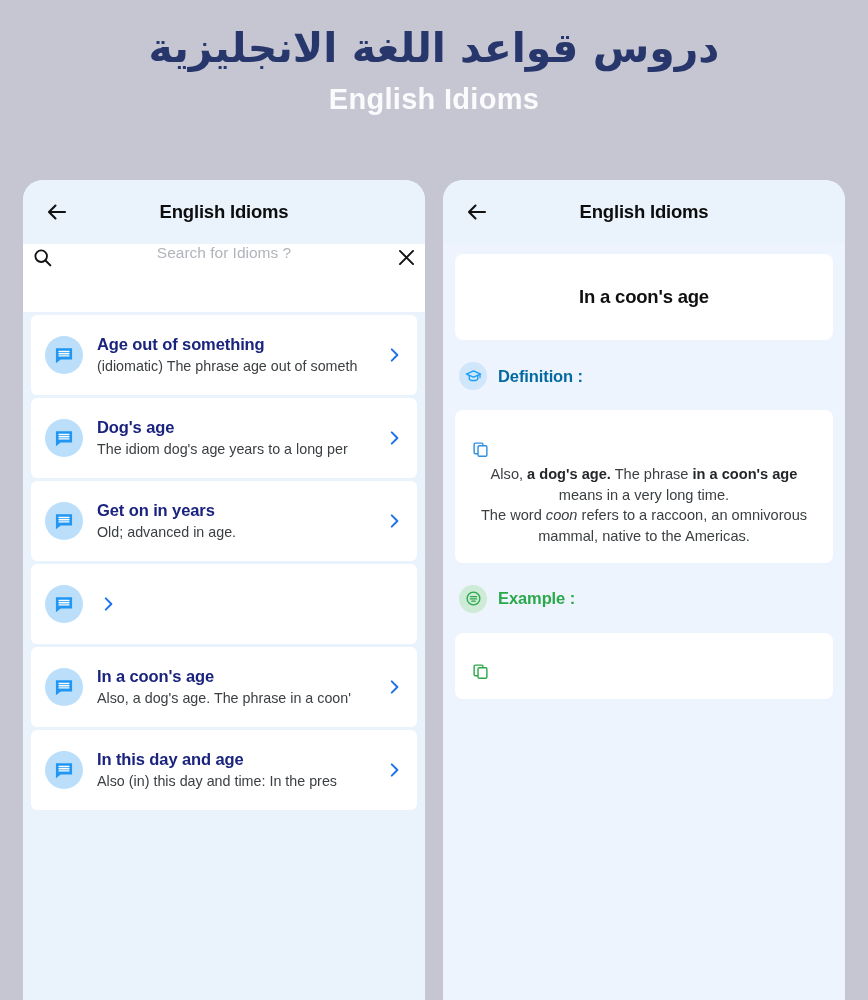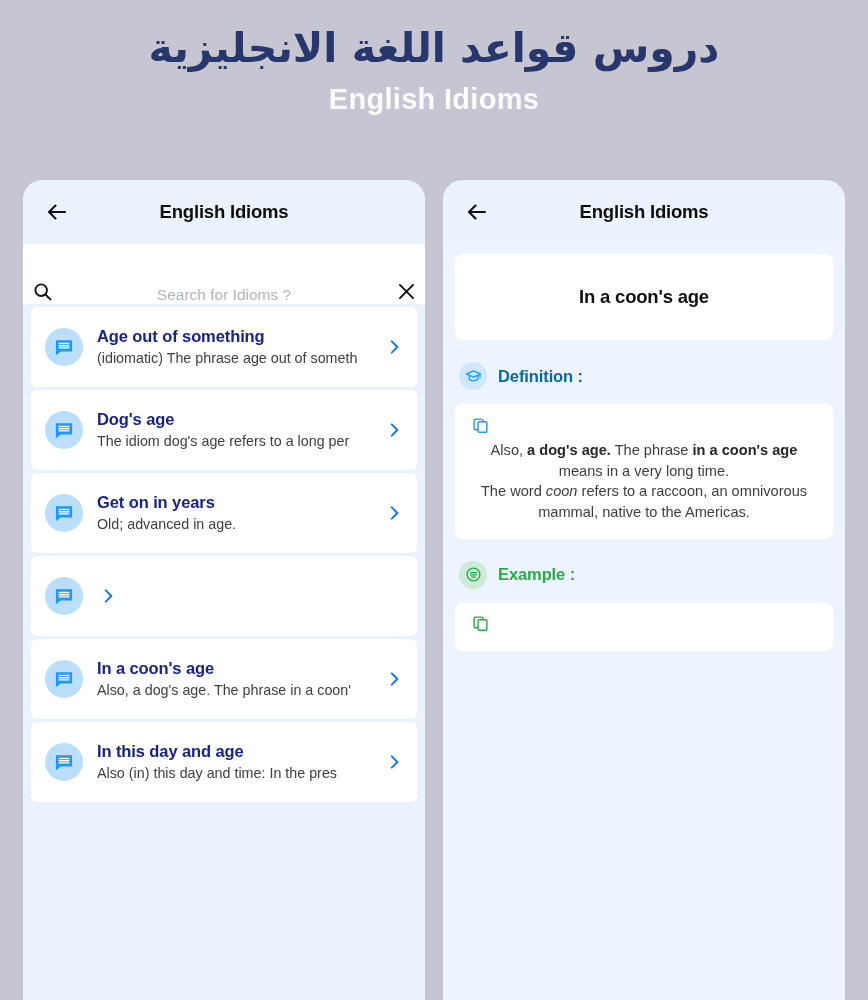--- a/index.html
+++ b/index.html
@@ -86,24 +86,24 @@
     width: 100%;
     text-align: center;
     font-size: 18.5px;
     font-weight: bold;
     color: #0d0d0d;
     letter-spacing: -0.2px;
   }
 
   
   .searchbar {
-    height: 60px;
+    height: 68px;
     background: #ffffff;
     display: flex;
-    align-items: flex-end;
+    align-items: flex-start;
     padding: 0 6px;
     position: relative;
   }
   .search-icon-wrap { width: 26px; height: 26px; display:flex; align-items:center; justify-content:center; cursor: pointer;}
   .search-input {
     flex: 1;
     border: none;
     outline: none;
     background: transparent;
     text-align: center;
@@ -207,22 +207,22 @@
     font-size: 16.5px;
     font-weight: bold;
     letter-spacing: -0.1px;
   }
   .label-def { color: #0369a1; }
   .label-ex  { color: #2ba84a; }
 
   .content-card {
     background: #ffffff;
     border-radius: 8px;
-    margin-top: 14px;
-    padding: 10px 14px 16px 14px;
+    margin-top: 20px;
+    padding: 28px 14px 16px 14px;
     position: relative;
   }
   .copy-btn {
     width: 22px; height: 22px;
     display: flex; align-items: center; justify-content: center;
     cursor: pointer;
   }
   .card-text {
     text-align: center;
     font-size: 14.6px;
@@ -291,21 +291,21 @@
             </svg>
           </span>
         </div>
         <div class="list-item">
           <span class="li-icon">
             <svg width="22" height="22" viewBox="0 0 24 24">
               <path d="M3.2 4.6h17.6v12.2H8.4l-5.2 4.3z" fill="#2196f3"></path>
               <path d="M6.6 8.2h10.8M6.6 10.6h10.8M6.6 13h10.8" stroke="#ffffff" stroke-width="1.5" stroke-linecap="round"></path>
             </svg>
           </span>
-          <span class="li-text"><span class="li-title">Dog's age</span><span class="li-desc" style="display:block">The idiom dog's age refers to a long per</span></span>
+          <span class="li-text"><span class="li-title">Dog's age</span><span class="li-desc" style="display:block">The idiom dog's age years to a long per</span></span>
           <span class="li-chevron">
             <svg width="18" height="18" viewBox="0 0 24 24">
               <path d="M9 4.5 16.5 12 9 19.5" fill="none" stroke="#1a73e8" stroke-width="2.6" stroke-linecap="round" stroke-linejoin="round"></path>
             </svg>
           </span>
         </div>
         <div class="list-item">
           <span class="li-icon">
             <svg width="22" height="22" viewBox="0 0 24 24">
               <path d="M3.2 4.6h17.6v12.2H8.4l-5.2 4.3z" fill="#2196f3"></path>

